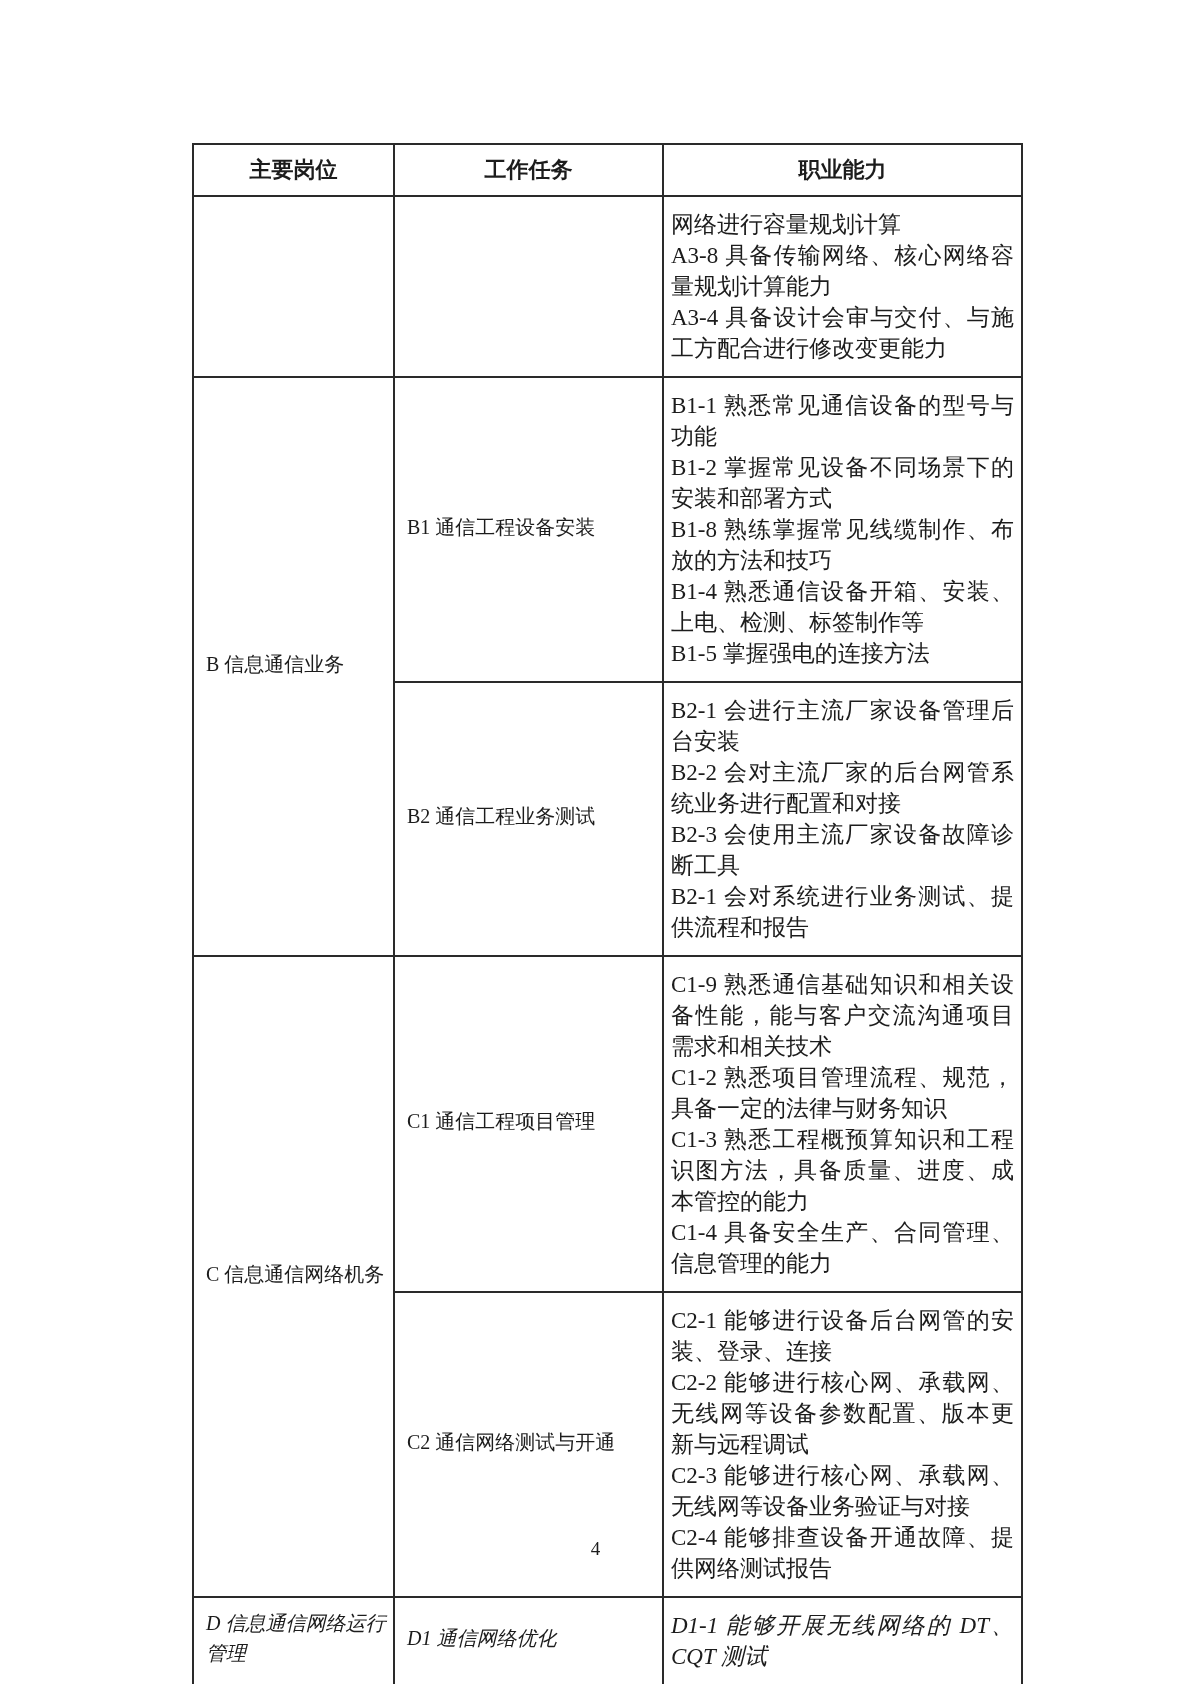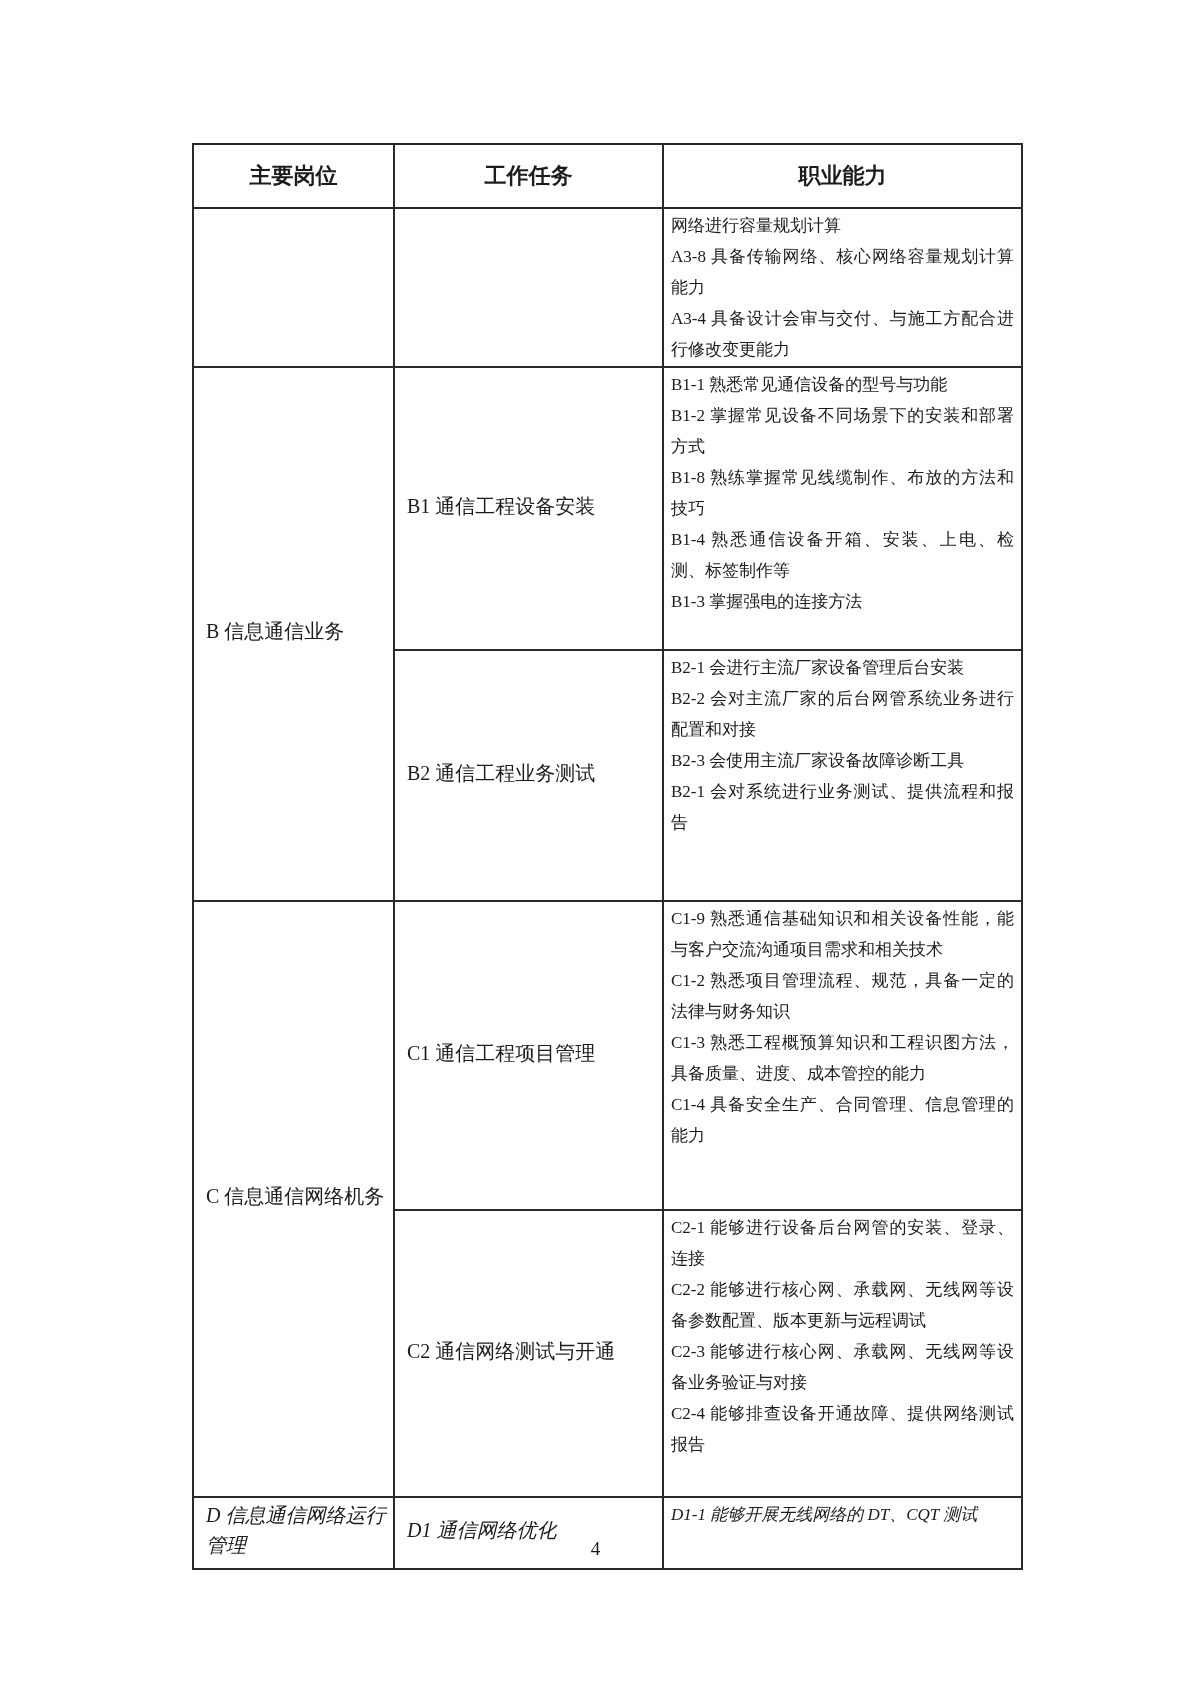--- a/index.html
+++ b/index.html
@@ -23,34 +23,34 @@
   .skill-table th, .skill-table td {
     border: 2px solid #2a2a2a;
     box-sizing: border-box;
   }
   .skill-table th {
     height: 35px;
     font-size: 22px;
     font-weight: bold;
     text-align: center;
     vertical-align: middle;
-    padding: 16px 4px;
+    padding: 10px 4px;
   }
   td.position-cell, td.task-cell {
     font-size: 20px;
     line-height: 30px;
     text-align: left;
     vertical-align: middle;
     padding: 2px 6px 8px 12px;
   }
   td.abilities-cell {
-    font-size: 17px;
+    font-size: 23px;
     line-height: 31px;
     vertical-align: top;
-    padding: 1px 7px;
+    padding: 12px 7px;
   }
   .ability {
     text-align: justify;
   }
   tr.row-a      { height: 155px; }
   tr.row-b1     { height: 283px; }
   tr.row-b2     { height: 251px; }
   tr.row-c1     { height: 309px; }
   tr.row-c2     { height: 287px; }
   tr.row-d1     { height: 59px; font-style: italic;  }
@@ -93,21 +93,21 @@
           </td>
       </tr>
       <tr class="row-b1">
         <td class="position-cell" rowspan="2">B 信息通信业务</td>
         <td class="task-cell">B1 通信工程设备安装</td>
         <td class="abilities-cell">
             <div class="ability">B1-1 熟悉常见通信设备的型号与功能</div>
             <div class="ability">B1-2 掌握常见设备不同场景下的安装和部署方式</div>
             <div class="ability">B1-8 熟练掌握常见线缆制作、布放的方法和技巧</div>
             <div class="ability">B1-4 熟悉通信设备开箱、安装、上电、检测、标签制作等</div>
-            <div class="ability">B1-3 掌握强电的连接方法</div>
+            <div class="ability">B1-5 掌握强电的连接方法</div>
           </td>
       </tr>
       <tr class="row-b2">
         <td class="task-cell">B2 通信工程业务测试</td>
         <td class="abilities-cell">
             <div class="ability">B2-1 会进行主流厂家设备管理后台安装</div>
             <div class="ability">B2-2 会对主流厂家的后台网管系统业务进行配置和对接</div>
             <div class="ability">B2-3 会使用主流厂家设备故障诊断工具</div>
             <div class="ability">B2-1 会对系统进行业务测试、提供流程和报告</div>
           </td>

